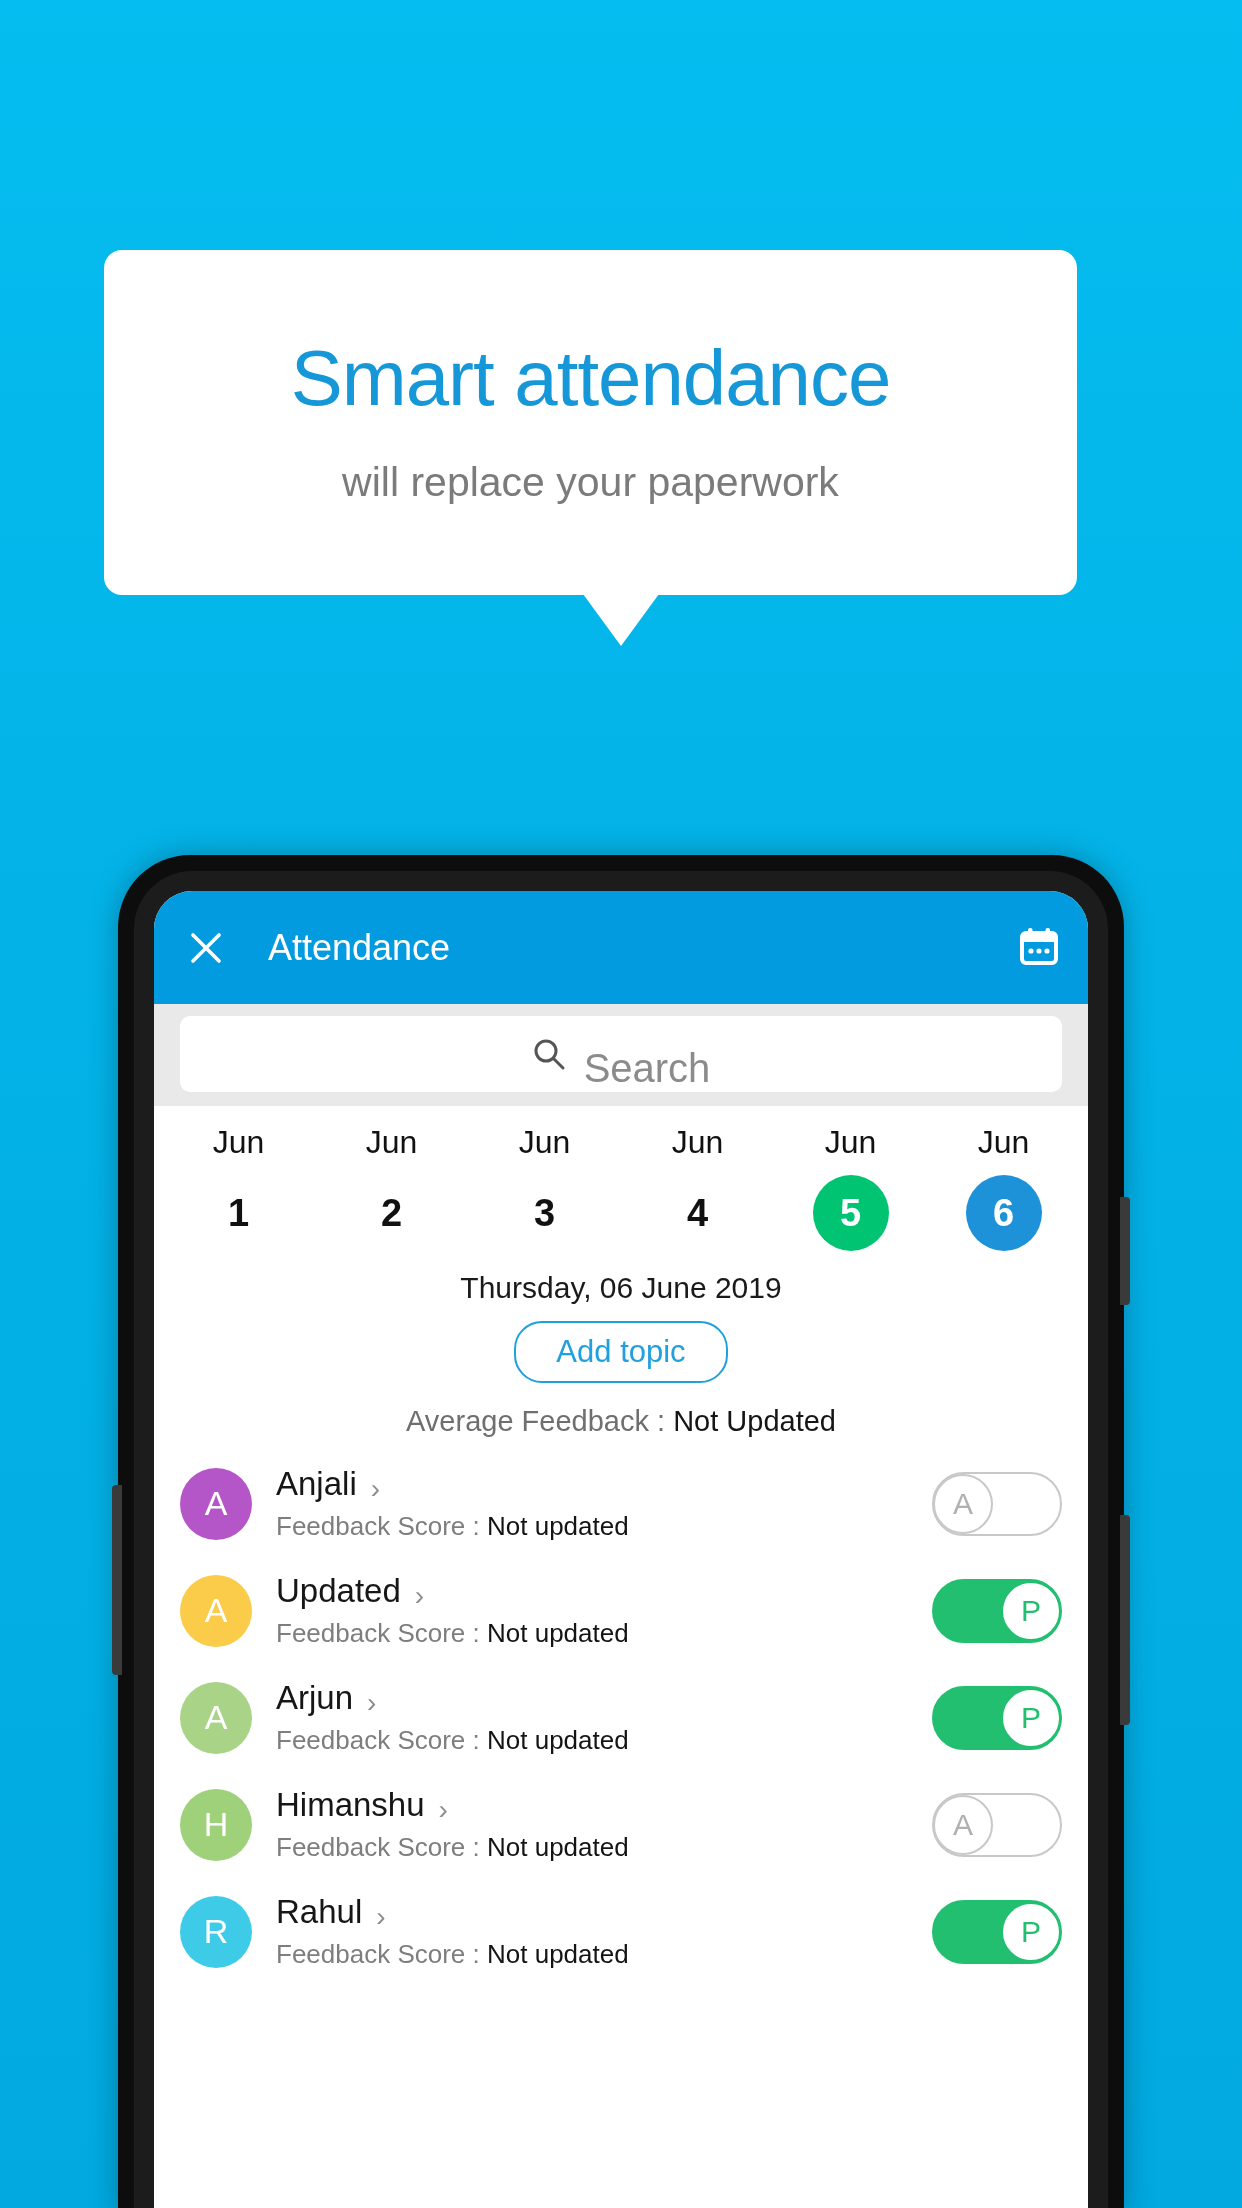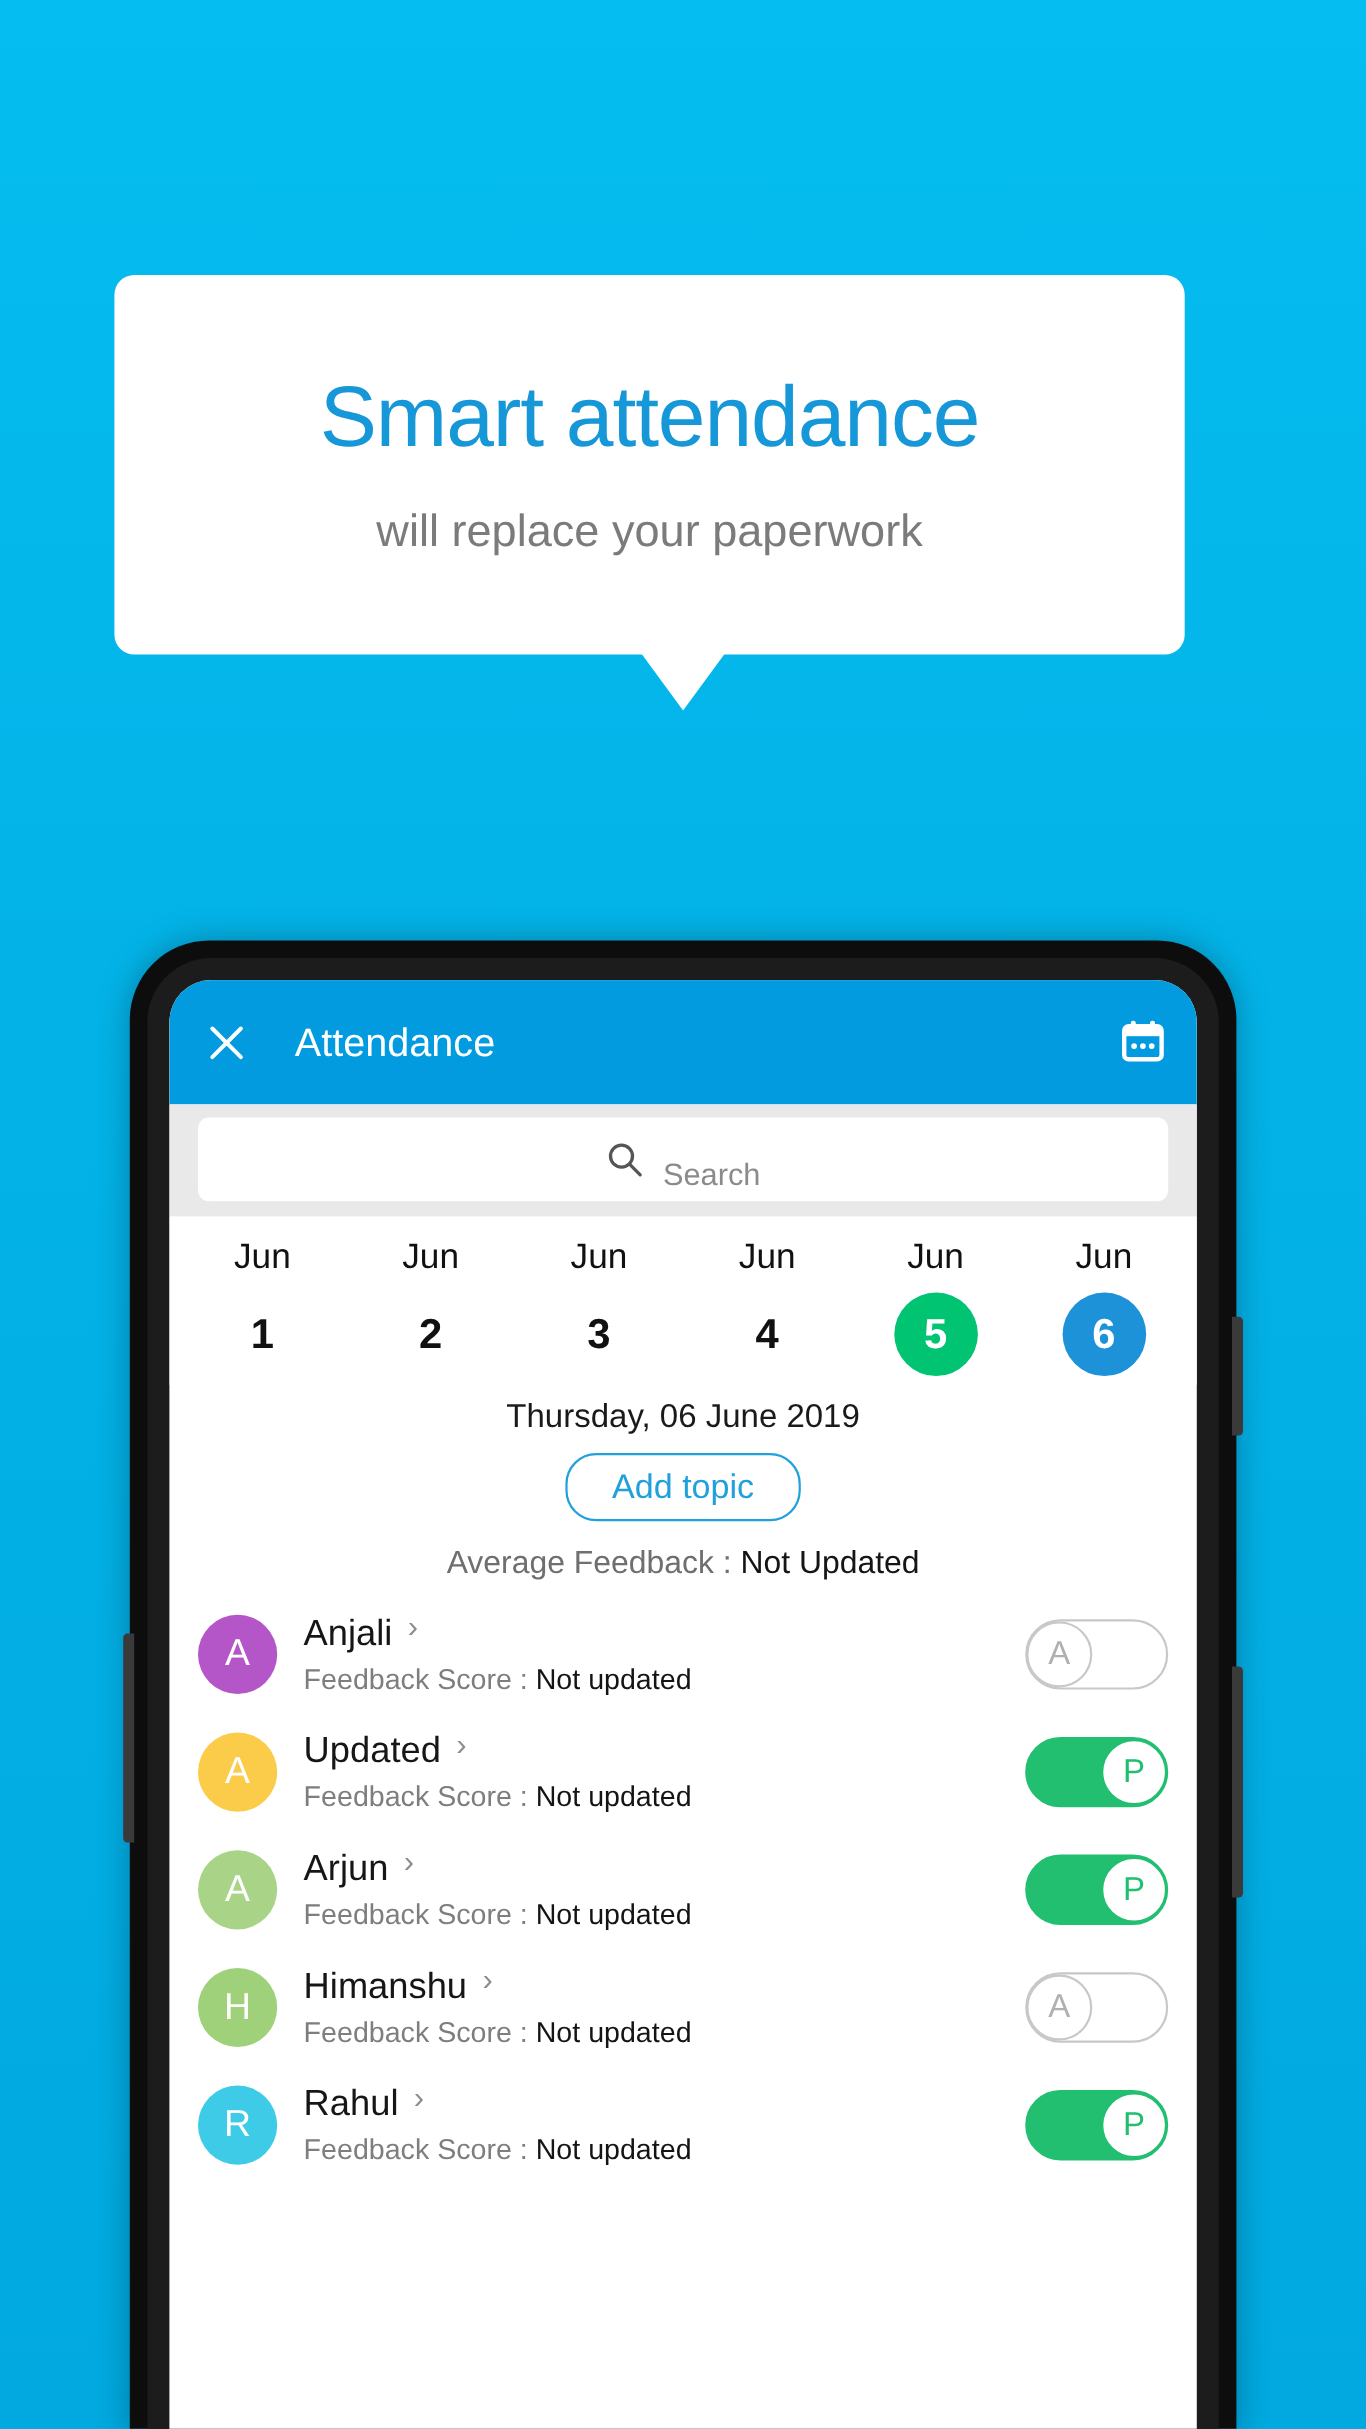--- a/index.html
+++ b/index.html
@@ -145,21 +145,21 @@
     background: #e9e9e9;
     padding: 12px 26px 14px 26px;
   }
   #searchbar {
     height: 76px;
     background: #fff;
     border-radius: 10px;
     display: flex; align-items: center; justify-content: center;
     gap: 18px;
   }
-  #search-placeholder { font-size: 28px; color: #8b8b8b; margin-top: 28px; }
+  #search-placeholder { font-size: 40px; color: #8b8b8b; margin-top: 28px; }
 
   
   #datestrip {
     display: flex;
     padding: 18px 8px 8px 8px;
     background: #fff;
   }
   .date-cell {
     flex: 1;
     display: flex; flex-direction: column;
@@ -210,21 +210,21 @@
     height: 107px;
   }
   .avatar {
     width: 72px; height: 72px;
     border-radius: 50%;
     display: flex; align-items: center; justify-content: center;
     color: #fff; font-size: 34px; font-weight: 400;
     flex: 0 0 auto;
   }
   .row-mid { margin-left: 24px; flex: 1 1 auto; min-width: 0; }
-  .name-line { display: flex; align-items: flex-start; gap: 14px; }
+  .name-line { display: flex; align-items: flex-end; gap: 14px; }
   .name { font-size: 33px; color: #161616; }
   .chev { color: #8d8d8d; font-size: 28px; line-height: 1; }
   .fb { font-size: 26px; color: #7e7e7e; margin-top: 8px; }
   .fb .val { color: #141414; }
 
   
   .toggle {
     flex: 0 0 auto;
     width: 130px; height: 64px;
     border-radius: 34px;

